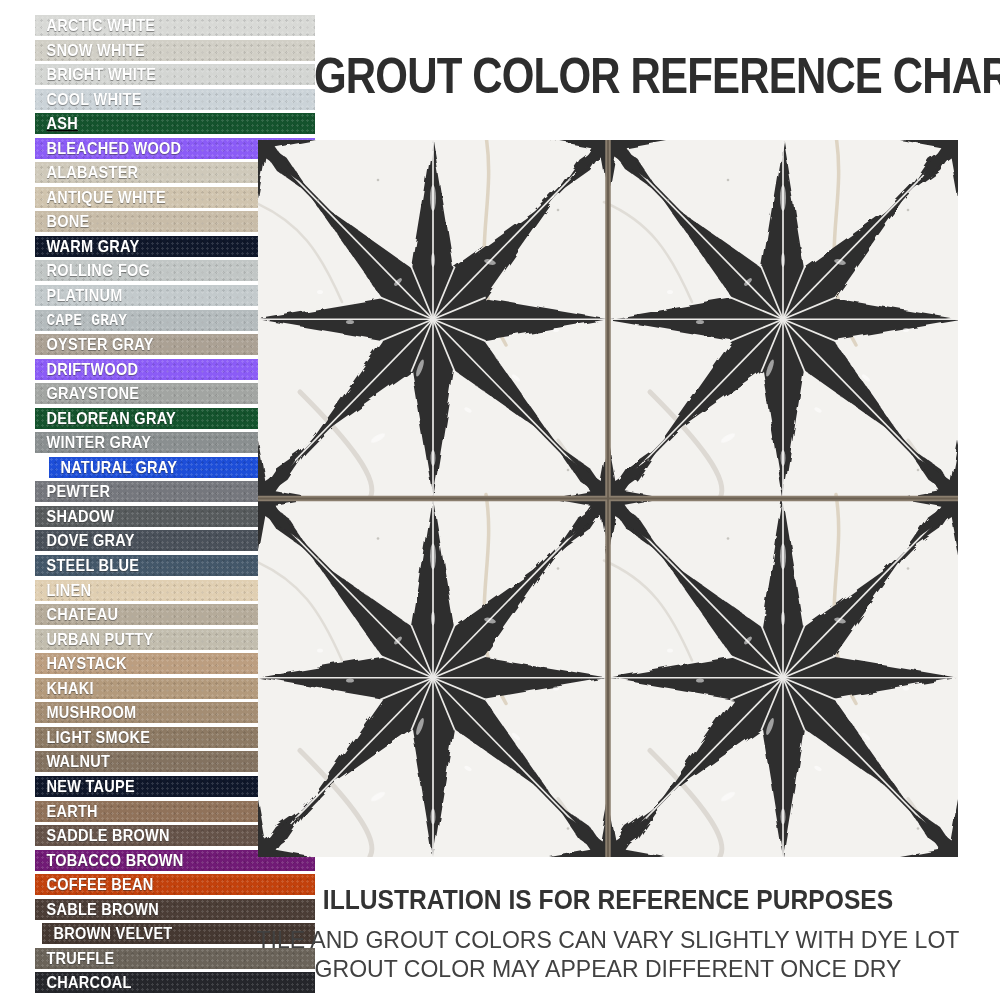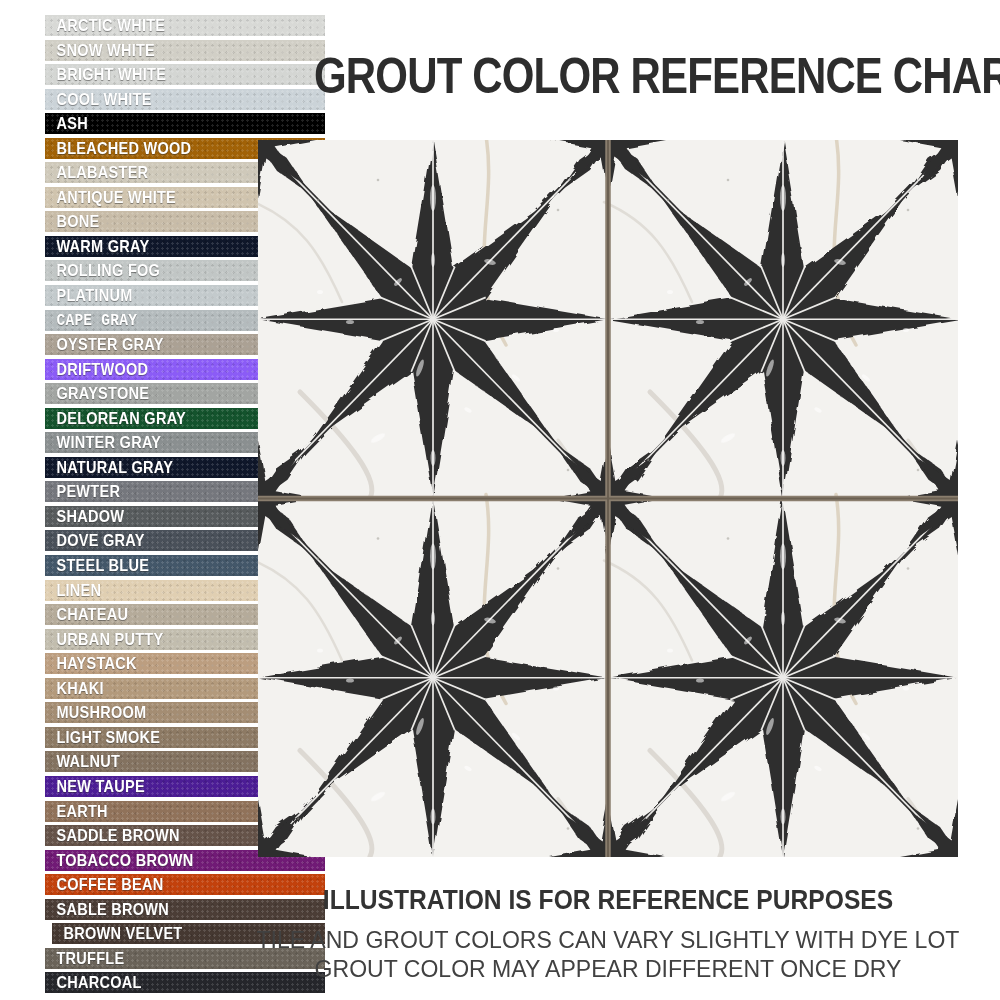--- a/index.html
+++ b/index.html
@@ -1,21 +1,21 @@
 <!DOCTYPE html>
 <html><head>
 <meta charset="utf-8">
 <style>
   html,body{margin:0;padding:0;}
   body{width:1000px;height:1000px;background:#ffffff;overflow:hidden;
        font-family:"Liberation Sans", sans-serif;}
   #stage{position:relative;width:1000px;height:1000px;background:#fff;}
 
   
-  #swatch-col{position:absolute;left:18px;top:15px;width:280px;padding-left:27px;}
+  #swatch-col{position:absolute;left:8px;top:15px;width:280px;padding-left:27px;}
   .sw{position:relative;height:21px;margin-bottom:3.55px;display:flex;align-items:center;}
   .sw::after{content:"";position:absolute;inset:0;pointer-events:none;opacity:.45;
     background-image:
       radial-gradient(rgba(255,255,255,.30) 1px, transparent 1.3px),
       radial-gradient(rgba(0,0,0,.22) 1px, transparent 1.3px);
     background-size:5px 5px,7px 7px;background-position:0 0,3px 2px;}
   .sw-label{position:relative;z-index:2;color:#fff;font-weight:700;font-size:16.5px;
     line-height:21px;letter-spacing:.3px;padding-left:13px;white-space:nowrap;
     transform:scaleX(.88);transform-origin:0 50%;
     text-shadow:0 1px 1px rgba(50,50,50,.55);}
@@ -49,25 +49,25 @@
     </div>
 
     <div class="sw" style="background: rgb(212, 214, 211);">
       <span class="sw-label">BRIGHT WHITE</span>
     </div>
 
     <div class="sw" style="background: rgb(203, 211, 216);">
       <span class="sw-label">COOL WHITE</span>
     </div>
 
-    <div class="sw" style="background: #000000;">
+    <div class="sw" style="background: #14532d; text-decoration: underline;">
       <span class="sw-label">ASH</span>
     </div>
 
-    <div class="sw" style="background: #a16207;">
+    <div class="sw" style="background: #8b5cf6;">
       <span class="sw-label">BLEACHED WOOD</span>
     </div>
 
     <div class="sw" style="background: rgb(207, 201, 186);">
       <span class="sw-label">ALABASTER</span>
     </div>
 
     <div class="sw" style="background: rgb(208, 196, 174);">
       <span class="sw-label">ANTIQUE WHITE</span>
     </div>
@@ -105,21 +105,21 @@
     </div>
 
     <div class="sw" style="background: #14532d;">
       <span class="sw-label">DELOREAN GRAY</span>
     </div>
 
     <div class="sw" style="background: rgb(138, 143, 144);">
       <span class="sw-label">WINTER GRAY</span>
     </div>
 
-    <div class="sw" style="background: #0f172a;">
+    <div class="sw" style="background: #1d4ed8; margin-left: 14px;">
       <span class="sw-label">NATURAL GRAY</span>
     </div>
 
     <div class="sw" style="background: rgb(117, 119, 125);">
       <span class="sw-label">PEWTER</span>
     </div>
 
     <div class="sw" style="background: rgb(87, 91, 93);">
       <span class="sw-label">SHADOW</span>
     </div>
@@ -157,21 +157,21 @@
     </div>
 
     <div class="sw" style="background: rgb(141, 122, 100);">
       <span class="sw-label">LIGHT SMOKE</span>
     </div>
 
     <div class="sw" style="background: rgb(131, 114, 96);">
       <span class="sw-label">WALNUT</span>
     </div>
 
-    <div class="sw" style="background: #4c1d95; align-items: flex-end;">
+    <div class="sw" style="background: #0f172a; align-items: flex-end;">
       <span class="sw-label">NEW TAUPE</span>
     </div>
 
     <div class="sw" style="background: rgb(144, 114, 90);">
       <span class="sw-label">EARTH</span>
     </div>
 
     <div class="sw" style="background: rgb(101, 83, 73);">
       <span class="sw-label">SADDLE BROWN</span>
     </div>

